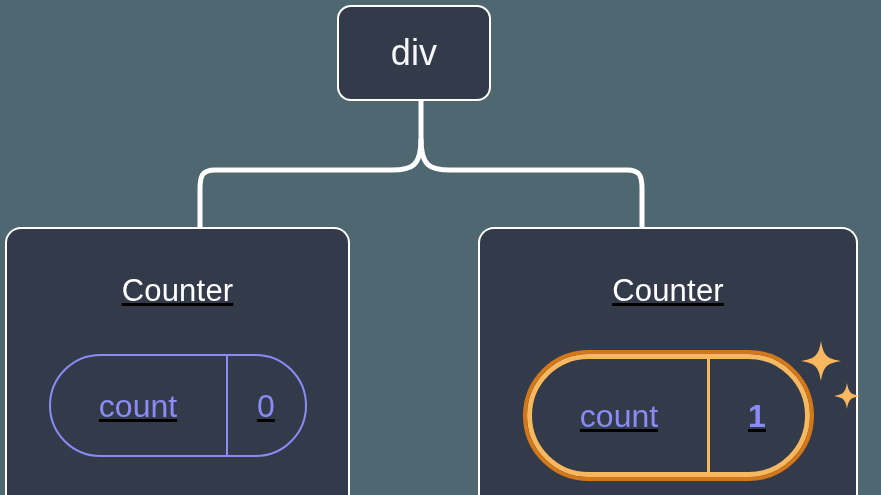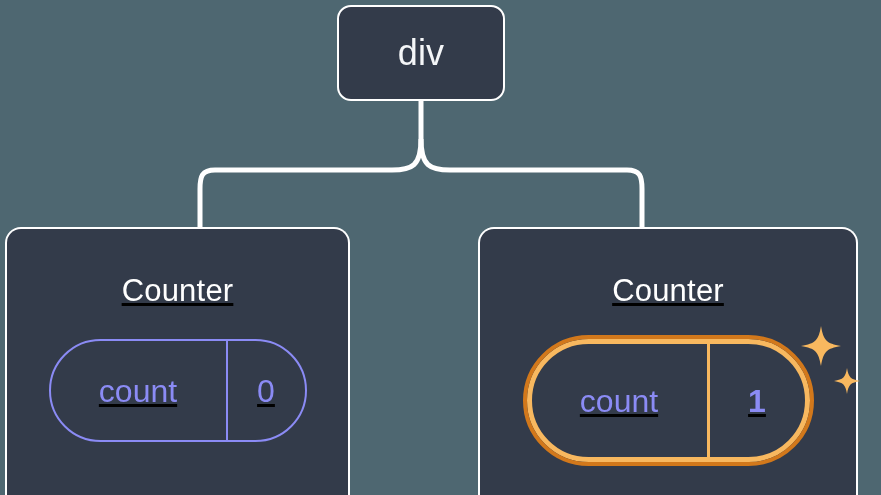--- a/index.html
+++ b/index.html
@@ -35,21 +35,21 @@
     box-sizing: border-box;
     background: #333b4a;
     border: 2px solid #ffffff;
     border-radius: 16px;
   }
 
   
   #root-node {
     left: 337px;
     top: 5px;
-    width: 168px;
+    width: 154px;
     height: 96px;
     border-radius: 14px;
     display: flex;
     align-items: center;
     justify-content: center;
   }
   .root-label {
     color: #f4f6f8;
     font-size: 36px;
     line-height: 1;
@@ -76,21 +76,21 @@
     font-size: 31px;
     line-height: 1;
     letter-spacing: 0.2px;
   }
 
   
   .pill-wrap {
     position: relative;
     display: flex;
     justify-content: center;
-    margin-top: 33px;
+    margin-top: 48px;
   }
 
   .pill {
     position: relative;
     box-sizing: border-box;
     display: flex;
     align-items: stretch;
     border-radius: 999px;
     background: #333b4a;
   }

